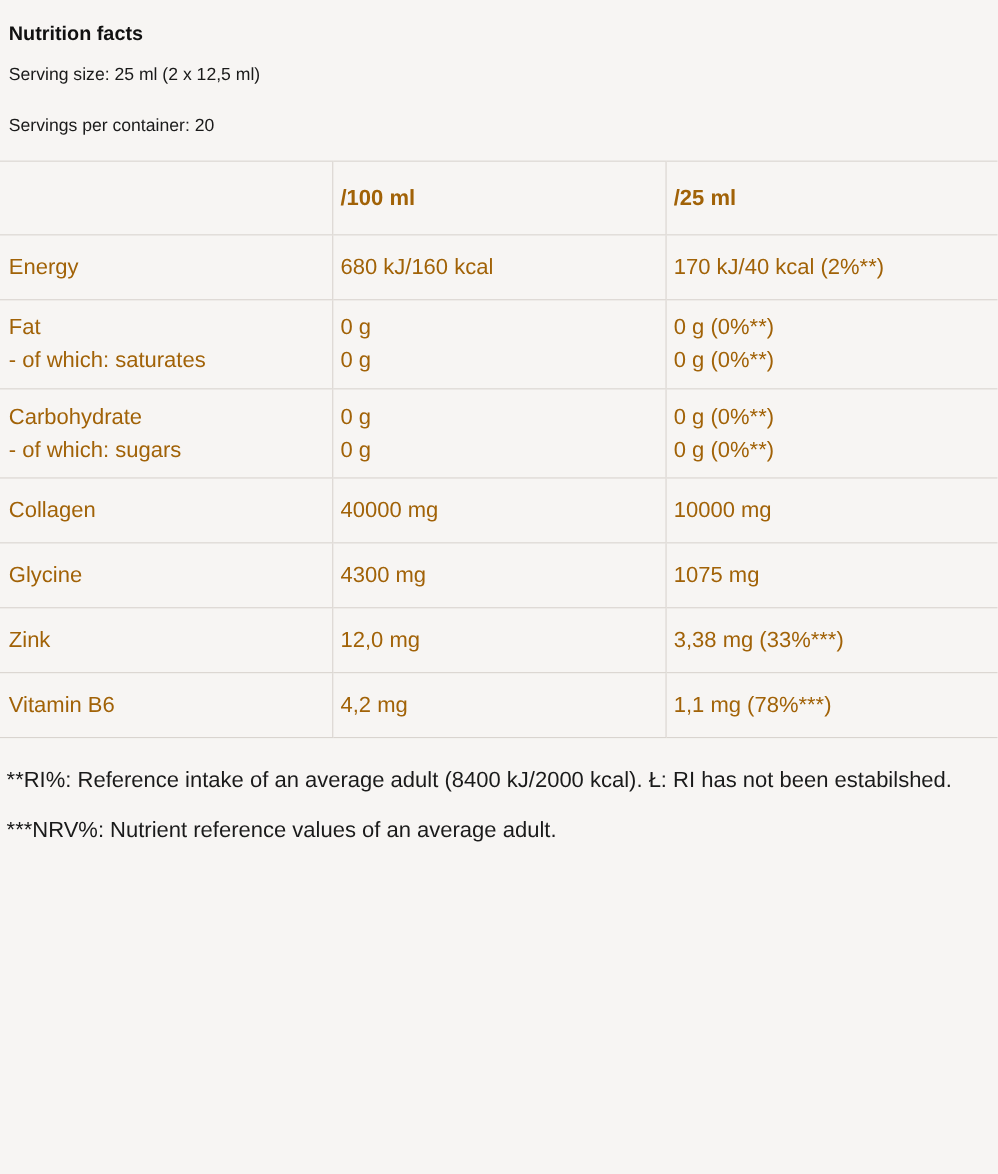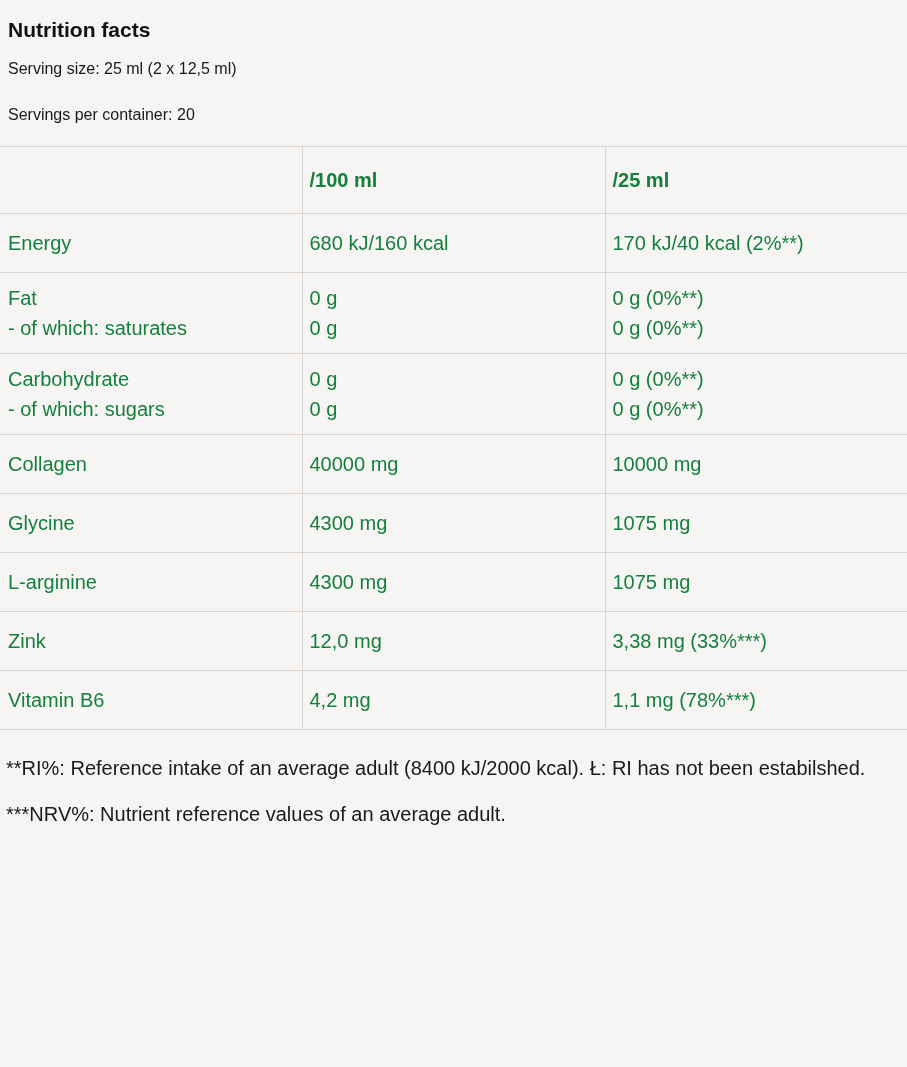--- a/index.html
+++ b/index.html
@@ -14,21 +14,21 @@
     color: #1a1a1a;
     -webkit-font-smoothing: antialiased;
   }
   .panel {
     width: 907px;
     box-sizing: border-box;
     padding: 14px 0 0 0;
     background: #f7f5f3;
   }
   .title {
-    font-size: 21px;
+    font-size: 18px;
     font-weight: bold;
     color: #111;
     padding: 0 8px 0 8px;
     line-height: 32px;
   }
   .subline {
     font-size: 16px;
     color: #1a1a1a;
     padding: 0 8px;
     line-height: 46px;
@@ -44,21 +44,21 @@
   table.nutri col.c2 { width: 303px; }
   table.nutri col.c3 { width: 302px; }
 
   table.nutri th, table.nutri td {
     border-top: 1px solid #d9d4cf;
     border-bottom: 1px solid #d9d4cf;
     vertical-align: middle;
     text-align: left;
     font-weight: 400;
     font-size: 20px;
-    color: #15803d;
+    color: #a16207;
     padding: 14px 0 14px 8px;
     line-height: 30px;
   }
   table.nutri th.hdr {
     font-weight: bold;
     font-size: 20px;
     padding-top: 18px;
     padding-bottom: 18px;
   }
   table.nutri td.col-b, table.nutri th.col-b,
@@ -148,25 +148,20 @@
         <td class="col-a">Collagen</td>
         <td class="col-b">40000 mg</td>
         <td class="col-c">10000 mg</td>
       </tr>
       <tr>
         <td class="col-a">Glycine</td>
         <td class="col-b">4300 mg</td>
         <td class="col-c">1075 mg</td>
       </tr>
       <tr>
-        <td class="col-a">L-arginine</td>
-        <td class="col-b">4300 mg</td>
-        <td class="col-c">1075 mg</td>
-      </tr>
-      <tr>
         <td class="col-a">Zink</td>
         <td class="col-b">12,0 mg</td>
         <td class="col-c">3,38 mg (33%***)</td>
       </tr>
       <tr>
         <td class="col-a">Vitamin B6</td>
         <td class="col-b">4,2 mg</td>
         <td class="col-c">1,1 mg (78%***)</td>
       </tr>
     </tbody>

